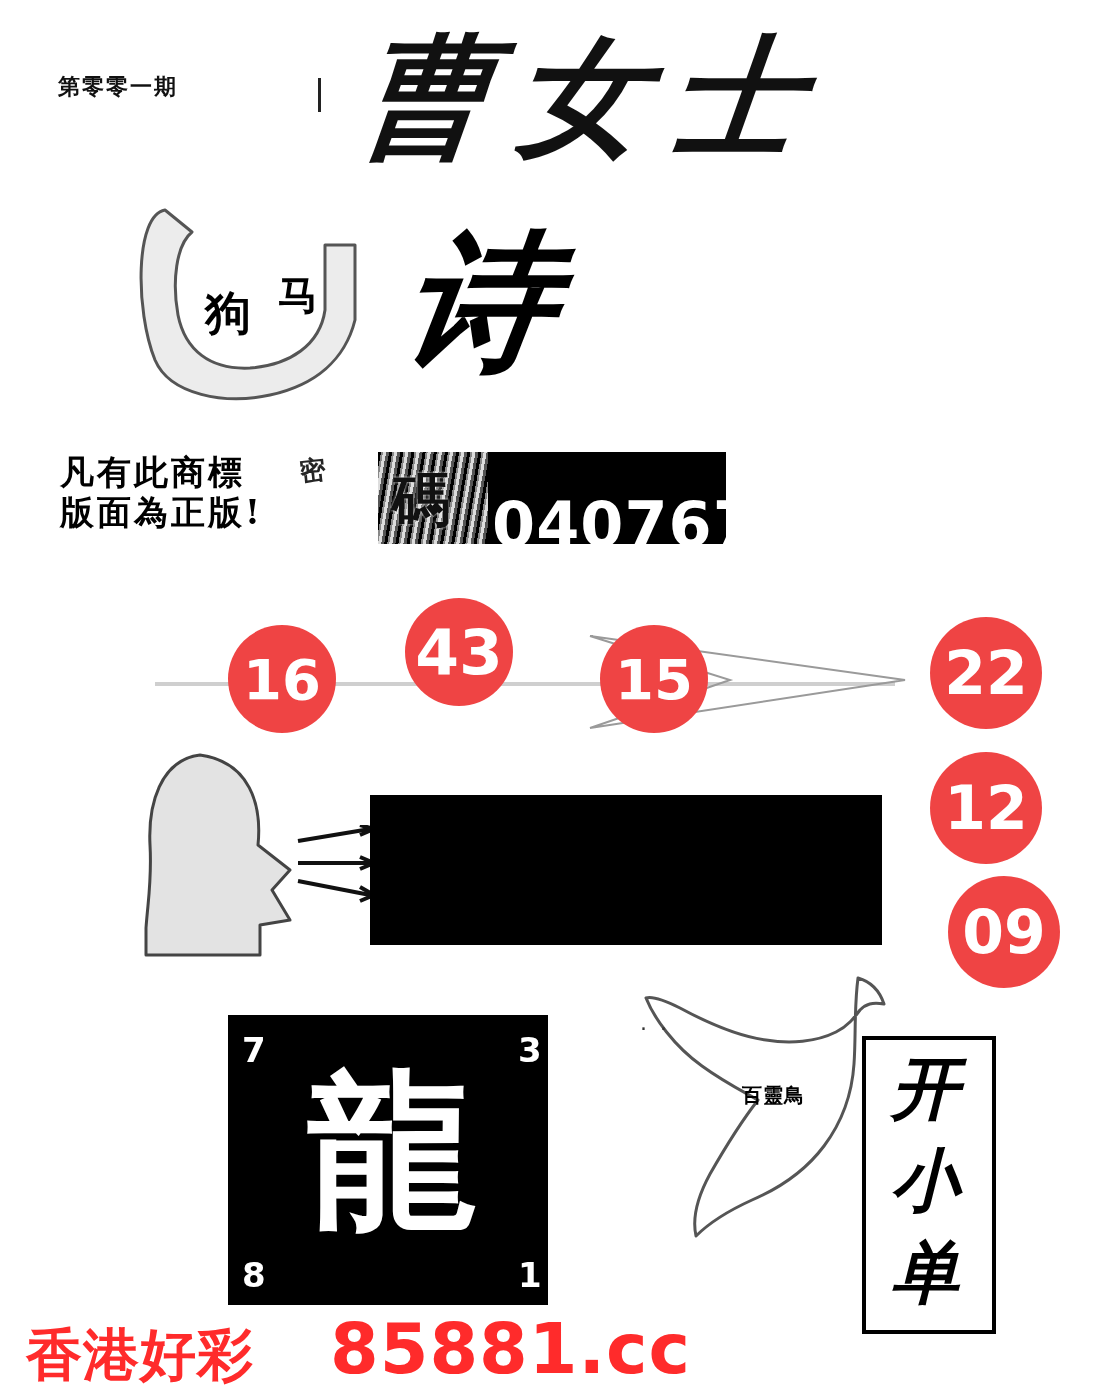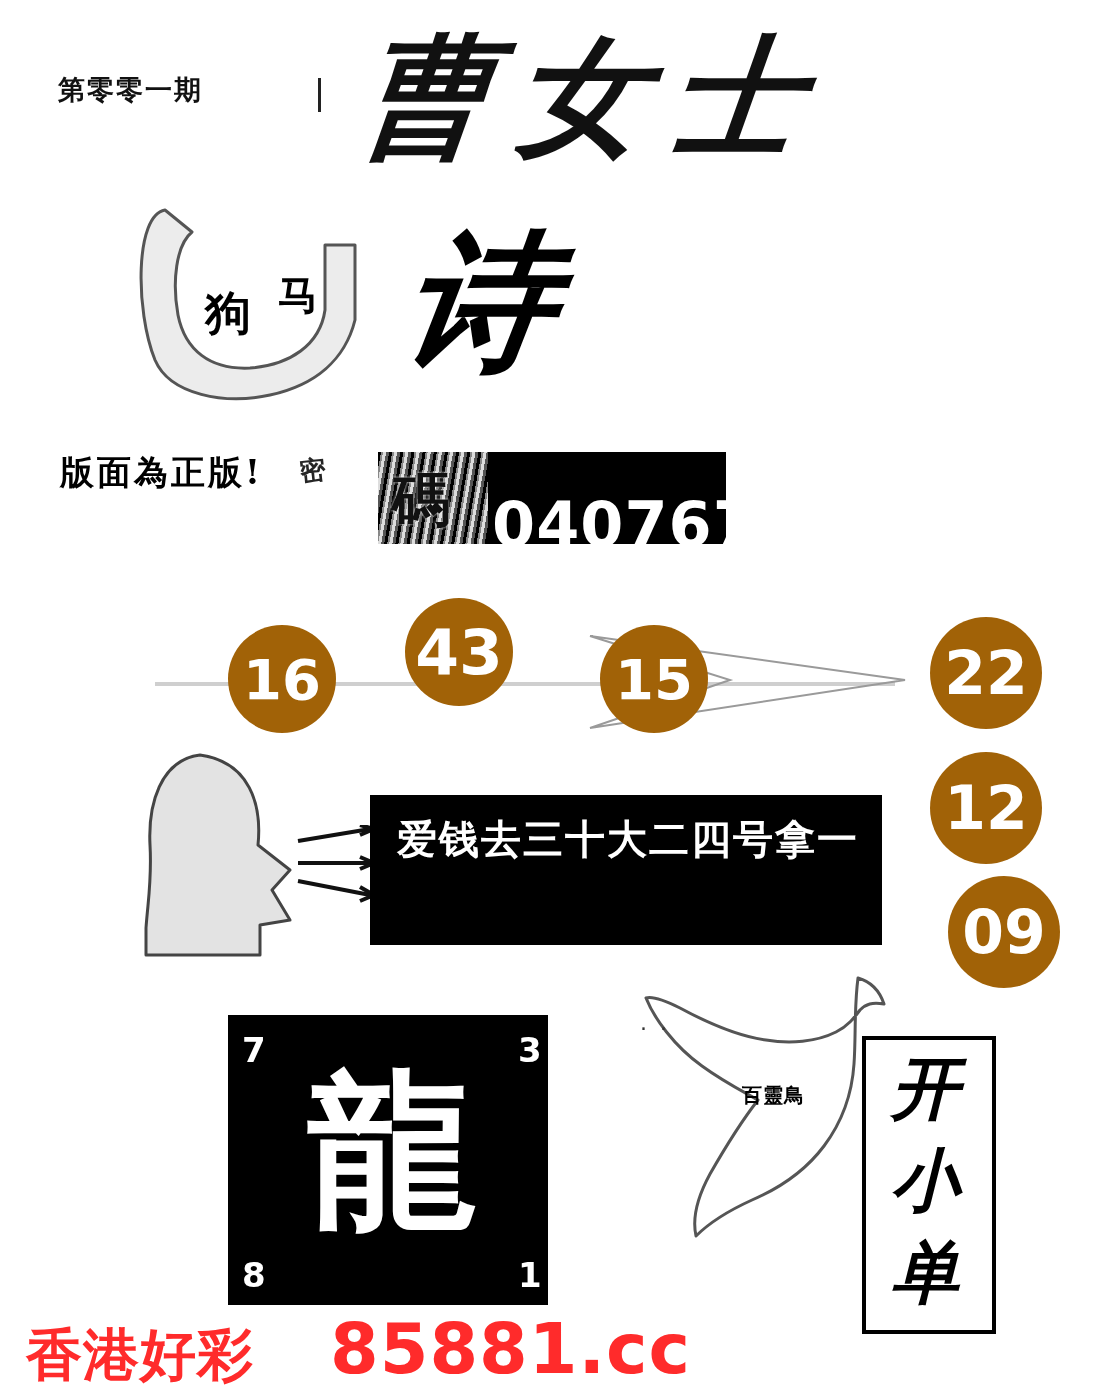--- a/index.html
+++ b/index.html
@@ -14,21 +14,21 @@
     overflow: hidden;
     font-family: "Liberation Serif", serif;
     color: #000;
   }
   .abs { position: absolute; }
 
   
   #issue-label {
     left: 58px; top: 72px;
     font-family: "DejaVu Sans", sans-serif;
-    font-size: 27px;
+    font-size: 22px;
     letter-spacing: 2px;
     font-weight: 600;
     color: #111;
     text-align: right;
   }
   #issue-tick {
     left: 318px; top: 78px;
     width: 3px; height: 34px;
     background: #222;
   }
@@ -134,21 +134,21 @@
     letter-spacing: 1px;
   }
 
   
   #arrow-line {
     left: 155px; top: 676px;
     width: 740px; height: 10px;
   }
   .ball {
     border-radius: 50%;
-    background: #a16207;
+    background: #ef4444;
     color: #fff;
     font-family: "DejaVu Sans", sans-serif;
     font-weight: bold;
     display: flex;
     align-items: center;
     justify-content: center;
   }
   #ball-16 { left: 228px; top: 625px; width: 108px; height: 108px; font-size: 56px; }
   #ball-43 { left: 405px; top: 598px; width: 108px; height: 108px; font-size: 63px; }
   #ball-15 { left: 600px; top: 625px; width: 108px; height: 108px; font-size: 56px; }
@@ -269,20 +269,21 @@
   </svg>
 </div>
 <div class="abs" id="tag-dog">狗</div>
 <div class="abs" id="tag-horse">马</div>
 
 <div class="abs" id="poem-char">诗</div>
 <div class="abs" id="poem-lines">
 </div>
 
 <div class="abs" id="notice-text">
+  <div>凡有此商標</div>
   <div>版面為正版!</div>
 </div>
 <div class="abs" id="stamp-box">密</div>
 <div class="abs" id="code-strip"></div>
 <div class="abs" id="code-texture"></div>
 <div class="abs" id="code-char">碼</div>
 <div class="abs" id="code-number">0407674</div>
 
 <div class="abs" id="arrow-line">
   <svg width="740" height="10" viewBox="0 0 740 10">
@@ -312,21 +313,20 @@
     <path d="M8 16 L80 4" stroke="#111" stroke-width="4" fill="none"></path>
     <path d="M70 0 L84 4 L70 10" stroke="#111" stroke-width="4" fill="none"></path>
     <path d="M8 38 L80 38" stroke="#111" stroke-width="4" fill="none"></path>
     <path d="M70 32 L84 38 L70 44" stroke="#111" stroke-width="4" fill="none"></path>
     <path d="M8 56 L80 70" stroke="#111" stroke-width="4" fill="none"></path>
     <path d="M70 62 L84 70 L70 76" stroke="#111" stroke-width="4" fill="none"></path>
   </svg>
 </div>
 <div class="abs" id="speech-box"></div>
 <div class="abs" id="speech-lines">
-  <div>爱钱去三十大二四号拿一</div>
 </div>
 
 <div class="abs" id="dragon-card"></div>
 <div class="abs" id="dragon-char">龍</div>
 <div class="abs corner-num" id="corner-tl">7</div>
 <div class="abs corner-num" id="corner-tr">3</div>
 <div class="abs corner-num" id="corner-bl">8</div>
 <div class="abs corner-num" id="corner-br">1</div>
 
 <div class="abs" id="dove-shape">

